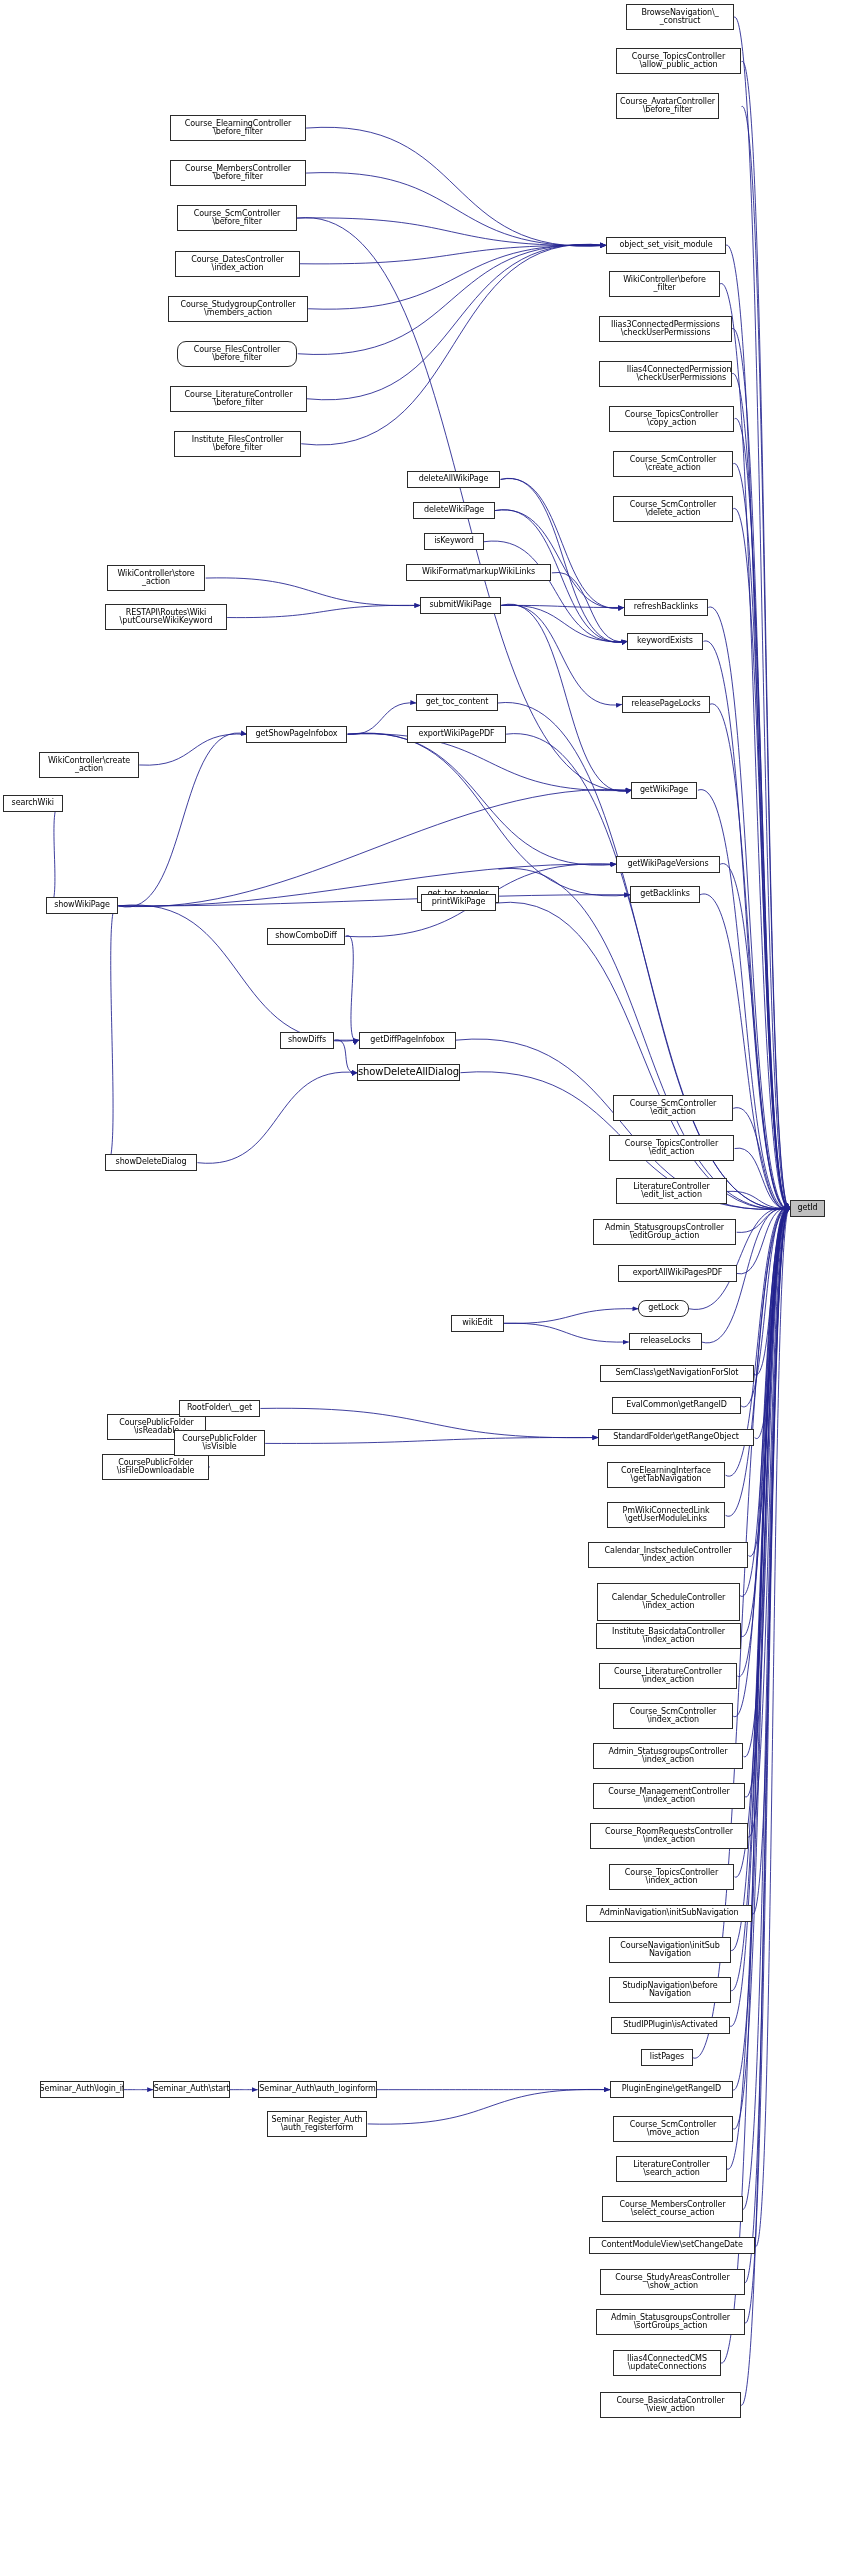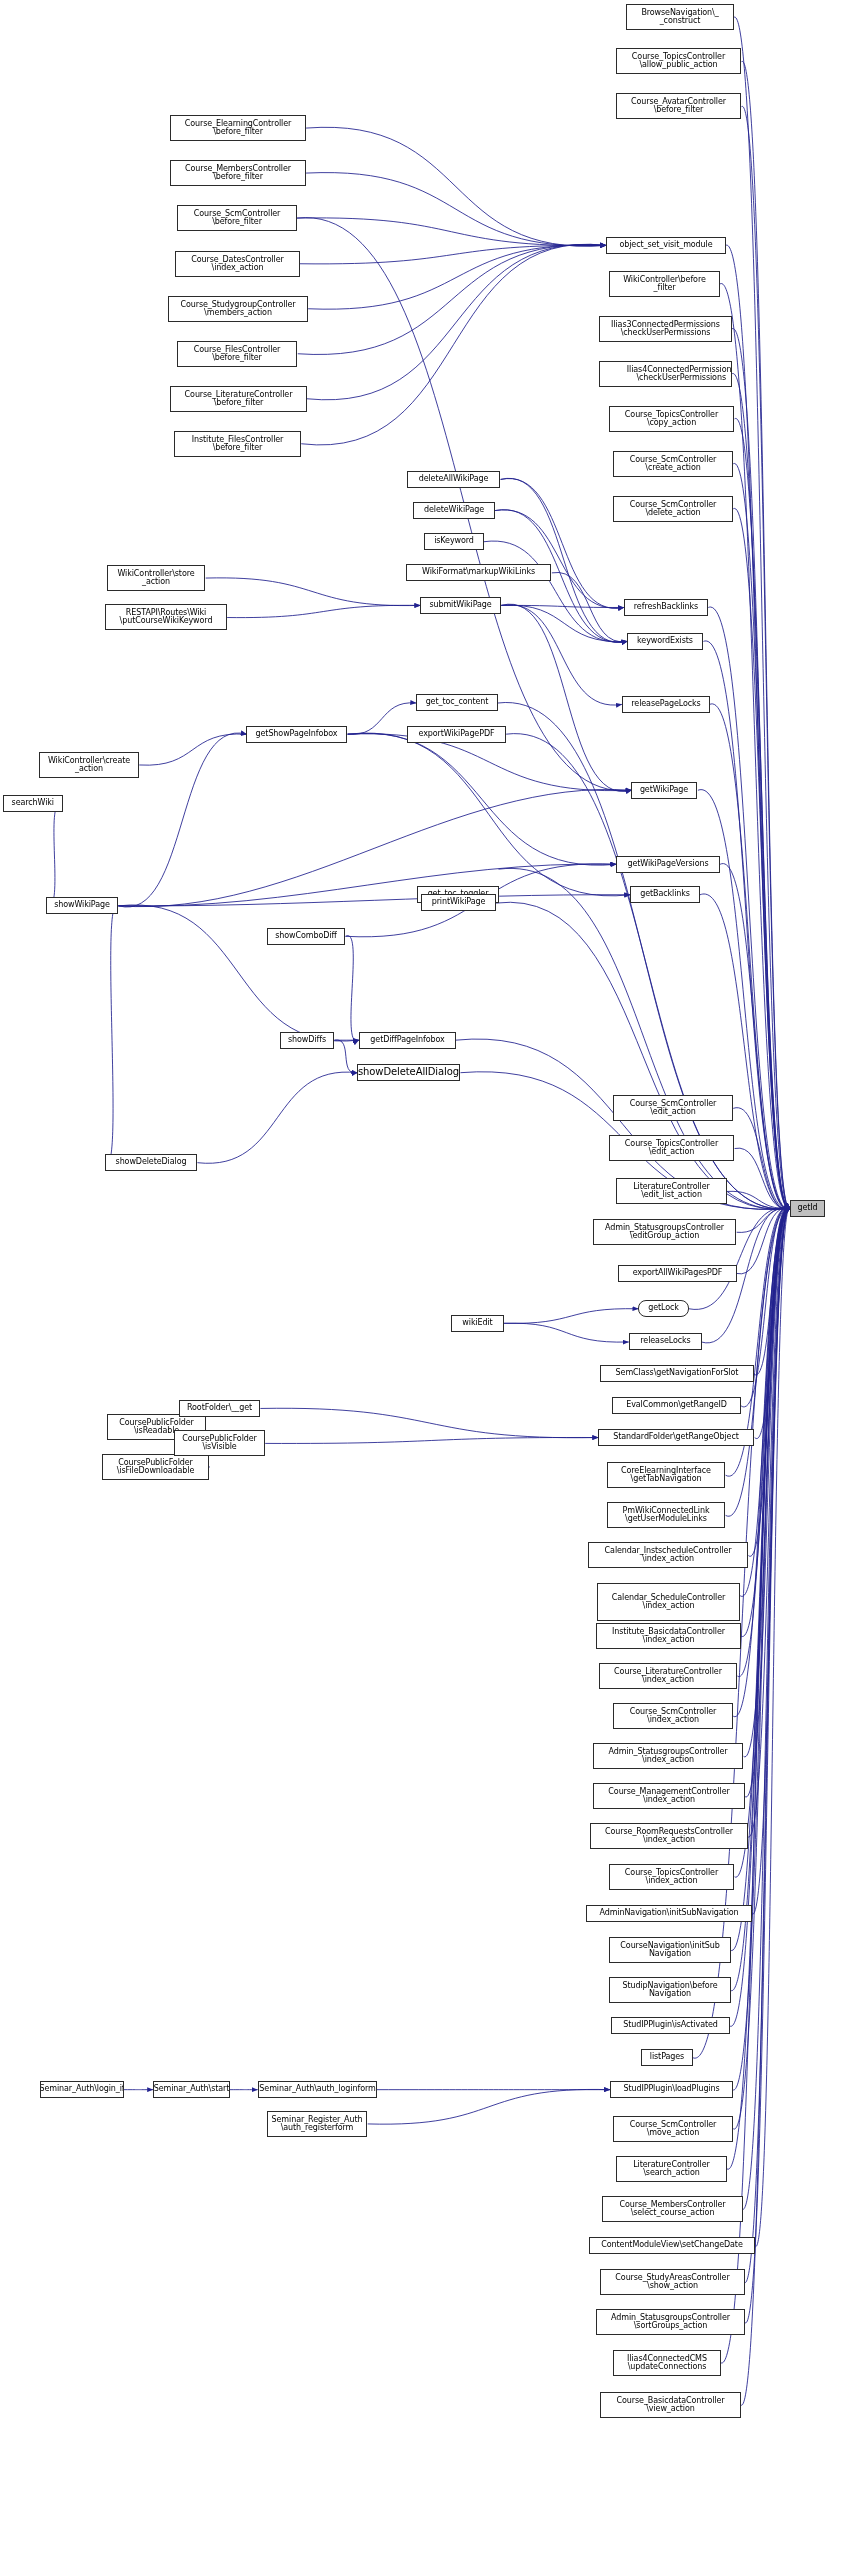--- a/index.html
+++ b/index.html
@@ -157,33 +157,33 @@
       <path d="M1070,3474 C1109.05,3502.8 1101.95,1716.7 1141,1745.5" fill="none" stroke="#22228f" stroke-width="1.25" marker-end="url(#ah)"></path>
       <path d="M429,315 C689,286.2 652,1170.3 912,1141.5" fill="none" stroke="#22228f" stroke-width="1.25" marker-end="url(#ah)"></path>
       <path d="M724,874.5 C819.7,859.056 802.3,1032.944 898,1017.5" fill="none" stroke="#22228f" stroke-width="1.25" marker-end="url(#ah)"></path>
       <path d="M502,1060.5 C715.4,1040.196 676.6,1268.804 890,1248.5" fill="none" stroke="#22228f" stroke-width="1.25" marker-end="url(#ah)"></path>
       <path d="M502,1060.5 C726.4,1035.444 685.6,1317.556 910,1292.5" fill="none" stroke="#22228f" stroke-width="1.25" marker-end="url(#ah)"></path>
     </svg>
 <div class="node" style="left: 626px; top: 4.2px; width: 108px; height: 26px; font-size: 8px;">BrowseNavigation\_
 _construct</div>
     <div class="node" style="left: 616px; top: 48px; width: 125px; height: 26px; font-size: 8px;">Course_TopicsController
 \allow_public_action</div>
-    <div class="node" style="left: 616px; top: 93px; width: 125px; height: 26px; font-size: 8px;">Course_AvatarController
+    <div class="node" style="left: 616px; top: 93px; width: 103px; height: 26px; font-size: 8px;">Course_AvatarController
 \before_filter</div>
     <div class="node" style="left: 170px; top: 115px; width: 136px; height: 26px; font-size: 8px;">Course_ElearningController
 \before_filter</div>
     <div class="node" style="left: 170px; top: 160px; width: 136px; height: 26px; font-size: 8px;">Course_MembersController
 \before_filter</div>
     <div class="node" style="left: 177px; top: 205px; width: 120px; height: 26px; font-size: 8px;">Course_ScmController
 \before_filter</div>
     <div class="node" style="left: 175px; top: 251px; width: 125px; height: 26px; font-size: 8px;">Course_DatesController
 \index_action</div>
     <div class="node" style="left: 168px; top: 296px; width: 140px; height: 26px; font-size: 8px;">Course_StudygroupController
 \members_action</div>
-    <div class="node" style="left: 177px; top: 341px; width: 120px; height: 26px; font-size: 8px;">Course_FilesController
+    <div class="node" style="left: 177px; top: 341px; width: 120px; height: 26px; font-size: 8px; border-radius: 9px;">Course_FilesController
 \before_filter</div>
     <div class="node" style="left: 170px; top: 386px; width: 137px; height: 26px; font-size: 8px;">Course_LiteratureController
 \before_filter</div>
     <div class="node" style="left: 174px; top: 431px; width: 127px; height: 26px; font-size: 8px;">Institute_FilesController
 \before_filter</div>
     <div class="node" style="left: 606px; top: 237px; width: 120px; height: 17.3px; font-size: 8px;">object_set_visit_module</div>
     <div class="node" style="left: 609px; top: 271px; width: 111px; height: 26px; font-size: 8px;">WikiController\before
 _filter</div>
     <div class="node" style="left: 599px; top: 316px; width: 133px; height: 26px; font-size: 8px;">Ilias3ConnectedPermissions
 \checkUserPermissions</div>
@@ -269,21 +269,21 @@
 \index_action</div>
     <div class="node" style="left: 609px; top: 1864px; width: 125px; height: 26px; font-size: 8px;">Course_TopicsController
 \index_action</div>
     <div class="node" style="left: 586px; top: 1905px; width: 166px; height: 17.3px; font-size: 8px;">AdminNavigation\initSubNavigation</div>
     <div class="node" style="left: 609px; top: 1937px; width: 122px; height: 26px; font-size: 8px;">CourseNavigation\initSub
 Navigation</div>
     <div class="node" style="left: 609px; top: 1977px; width: 122px; height: 26px; font-size: 8px;">StudipNavigation\before
 Navigation</div>
     <div class="node" style="left: 611px; top: 2017px; width: 119px; height: 17.3px; font-size: 8px;">StudIPPlugin\isActivated</div>
     <div class="node" style="left: 641px; top: 2049px; width: 52px; height: 17.3px; font-size: 8px;">listPages</div>
-    <div class="node" style="left: 610px; top: 2081px; width: 123px; height: 17.3px; font-size: 8px;">StudIPPlugin\loadPlugins</div>
+    <div class="node" style="left: 610px; top: 2081px; width: 123px; height: 17.3px; font-size: 8px;">PluginEngine\getRangeID</div>
     <div class="node" style="left: 40px; top: 2081px; width: 84px; height: 17.3px; font-size: 8px;">Seminar_Auth\login_if</div>
     <div class="node" style="left: 153px; top: 2081px; width: 77px; height: 17.3px; font-size: 8px;">Seminar_Auth\start</div>
     <div class="node" style="left: 258px; top: 2081px; width: 119px; height: 17.3px; font-size: 8px;">Seminar_Auth\auth_loginform</div>
     <div class="node" style="left: 267px; top: 2111px; width: 100px; height: 26px; font-size: 8px;">Seminar_Register_Auth
 \auth_registerform</div>
     <div class="node" style="left: 613px; top: 2116px; width: 120px; height: 26px; font-size: 8px;">Course_ScmController
 \move_action</div>
     <div class="node" style="left: 616px; top: 2156px; width: 111px; height: 26px; font-size: 8px;">LiteratureController
 \search_action</div>
     <div class="node" style="left: 602px; top: 2196px; width: 141px; height: 26px; font-size: 8px;">Course_MembersController

